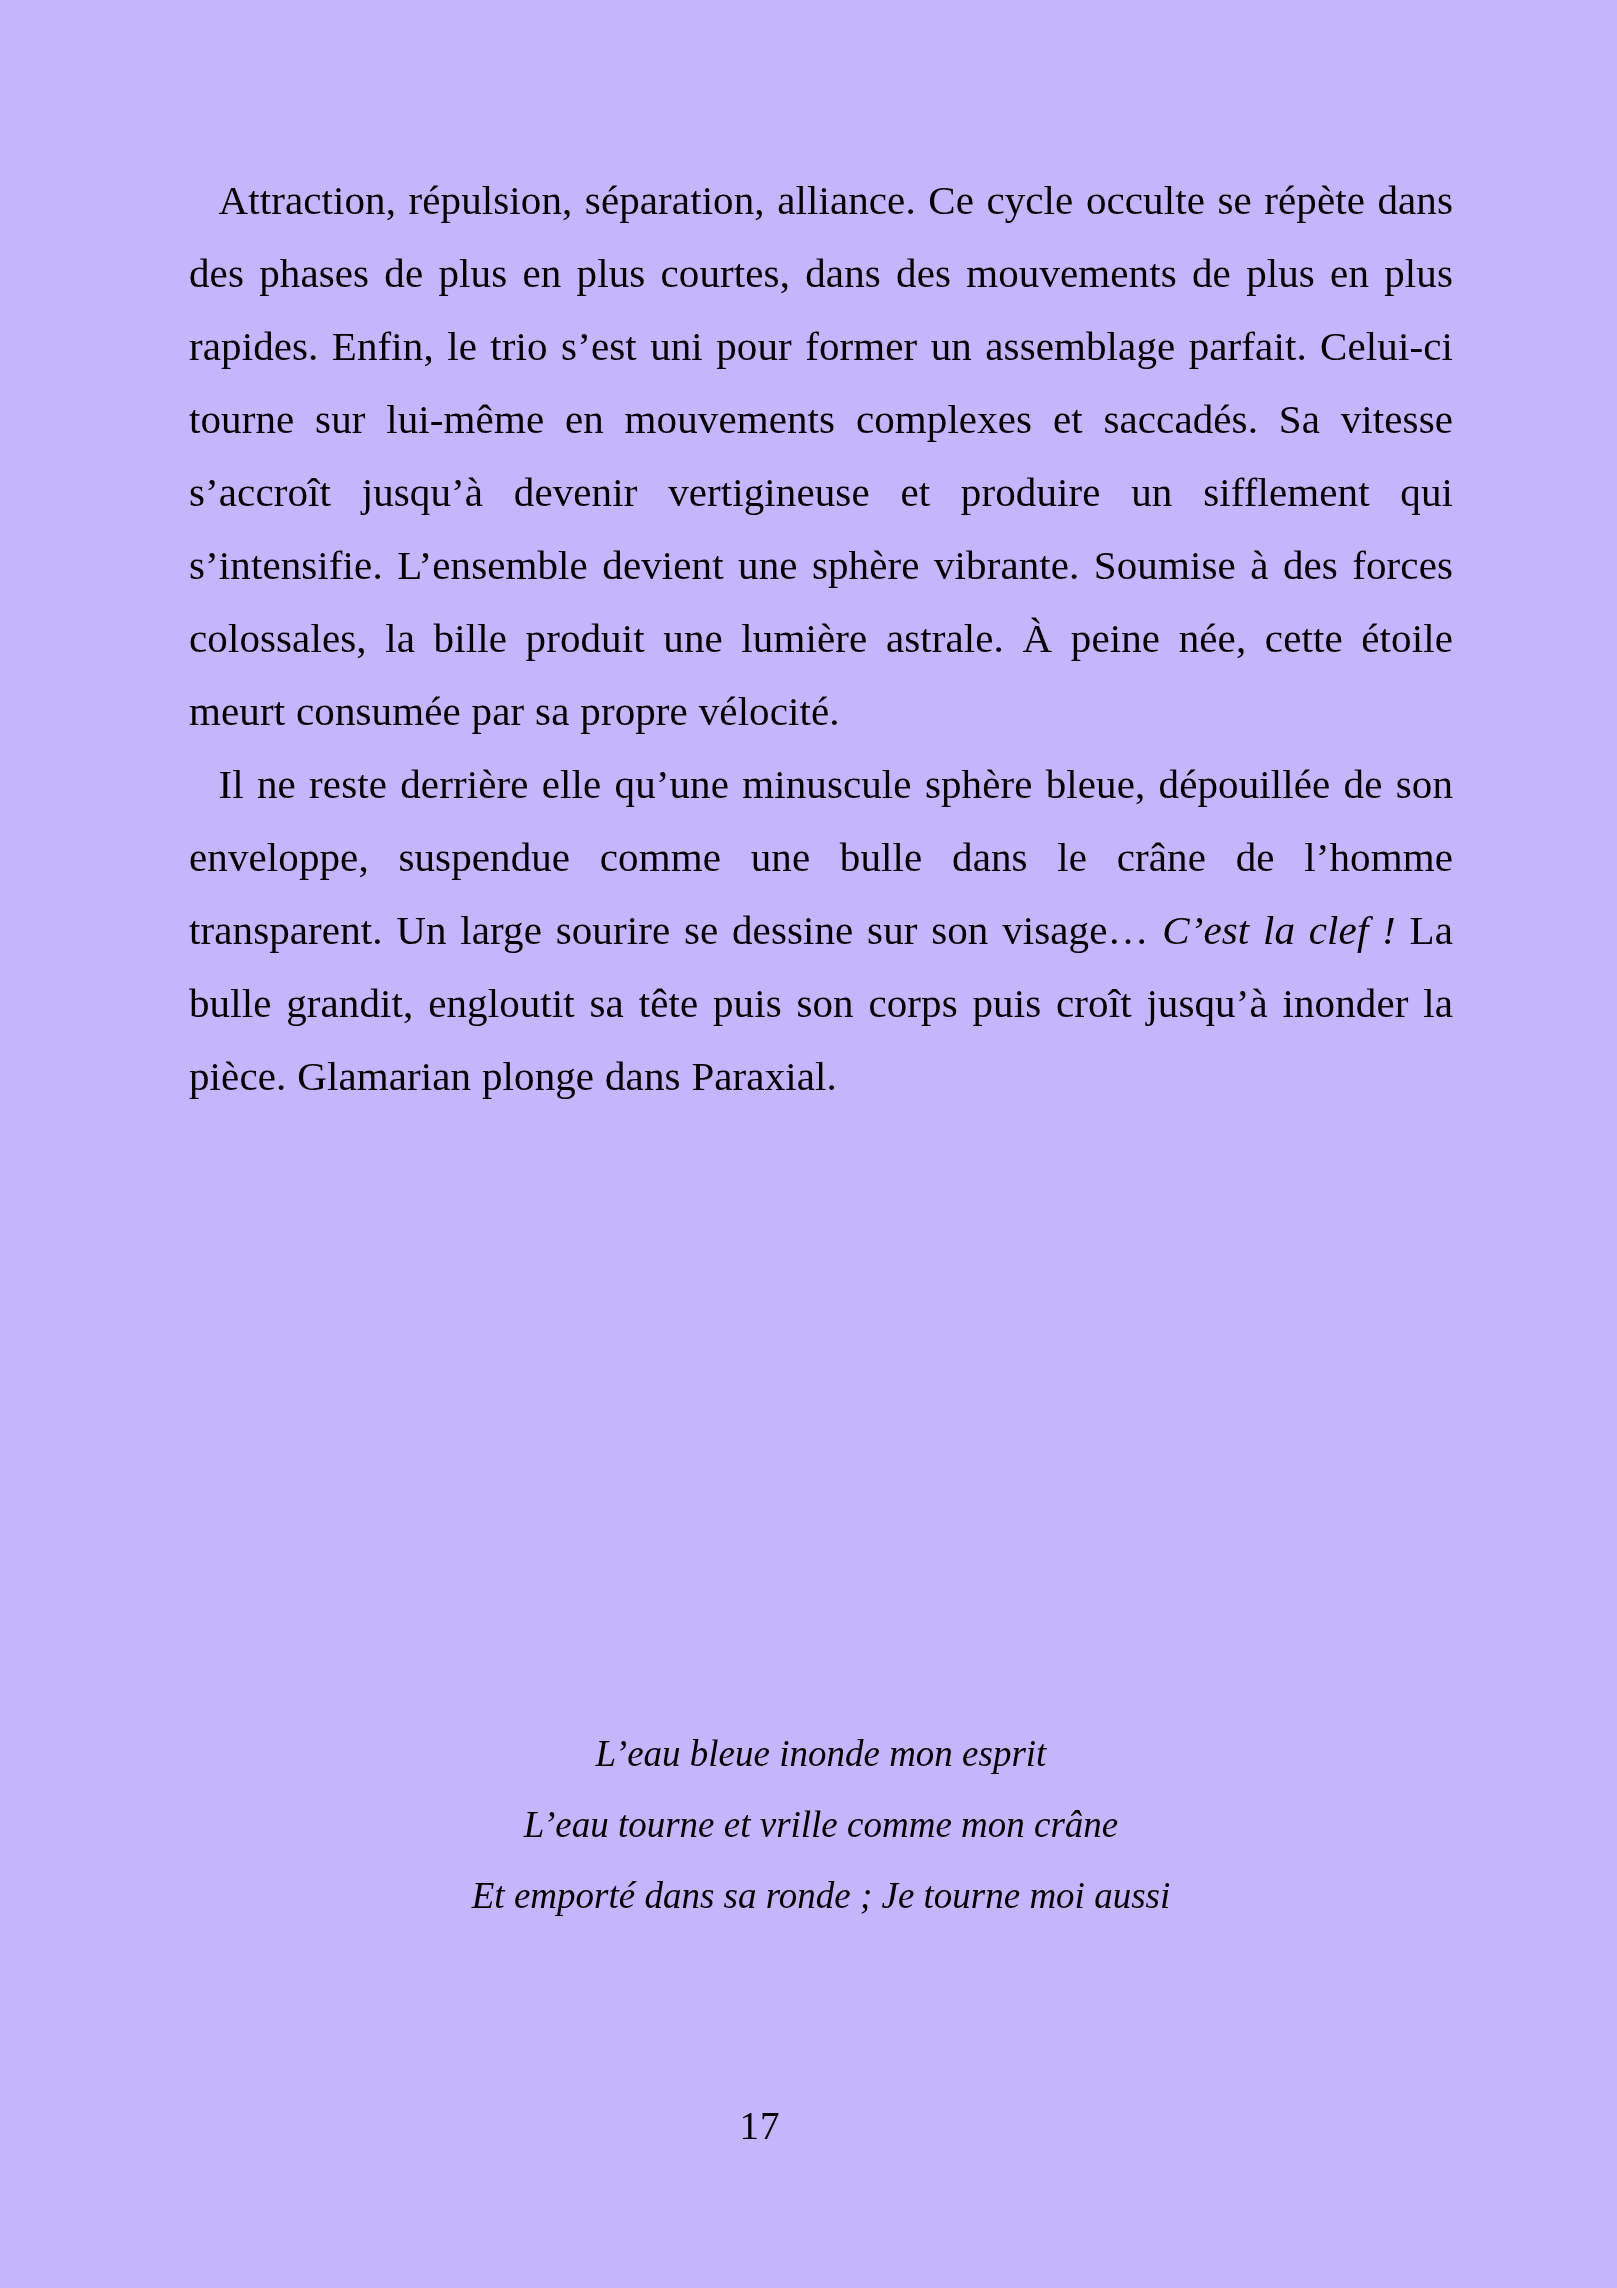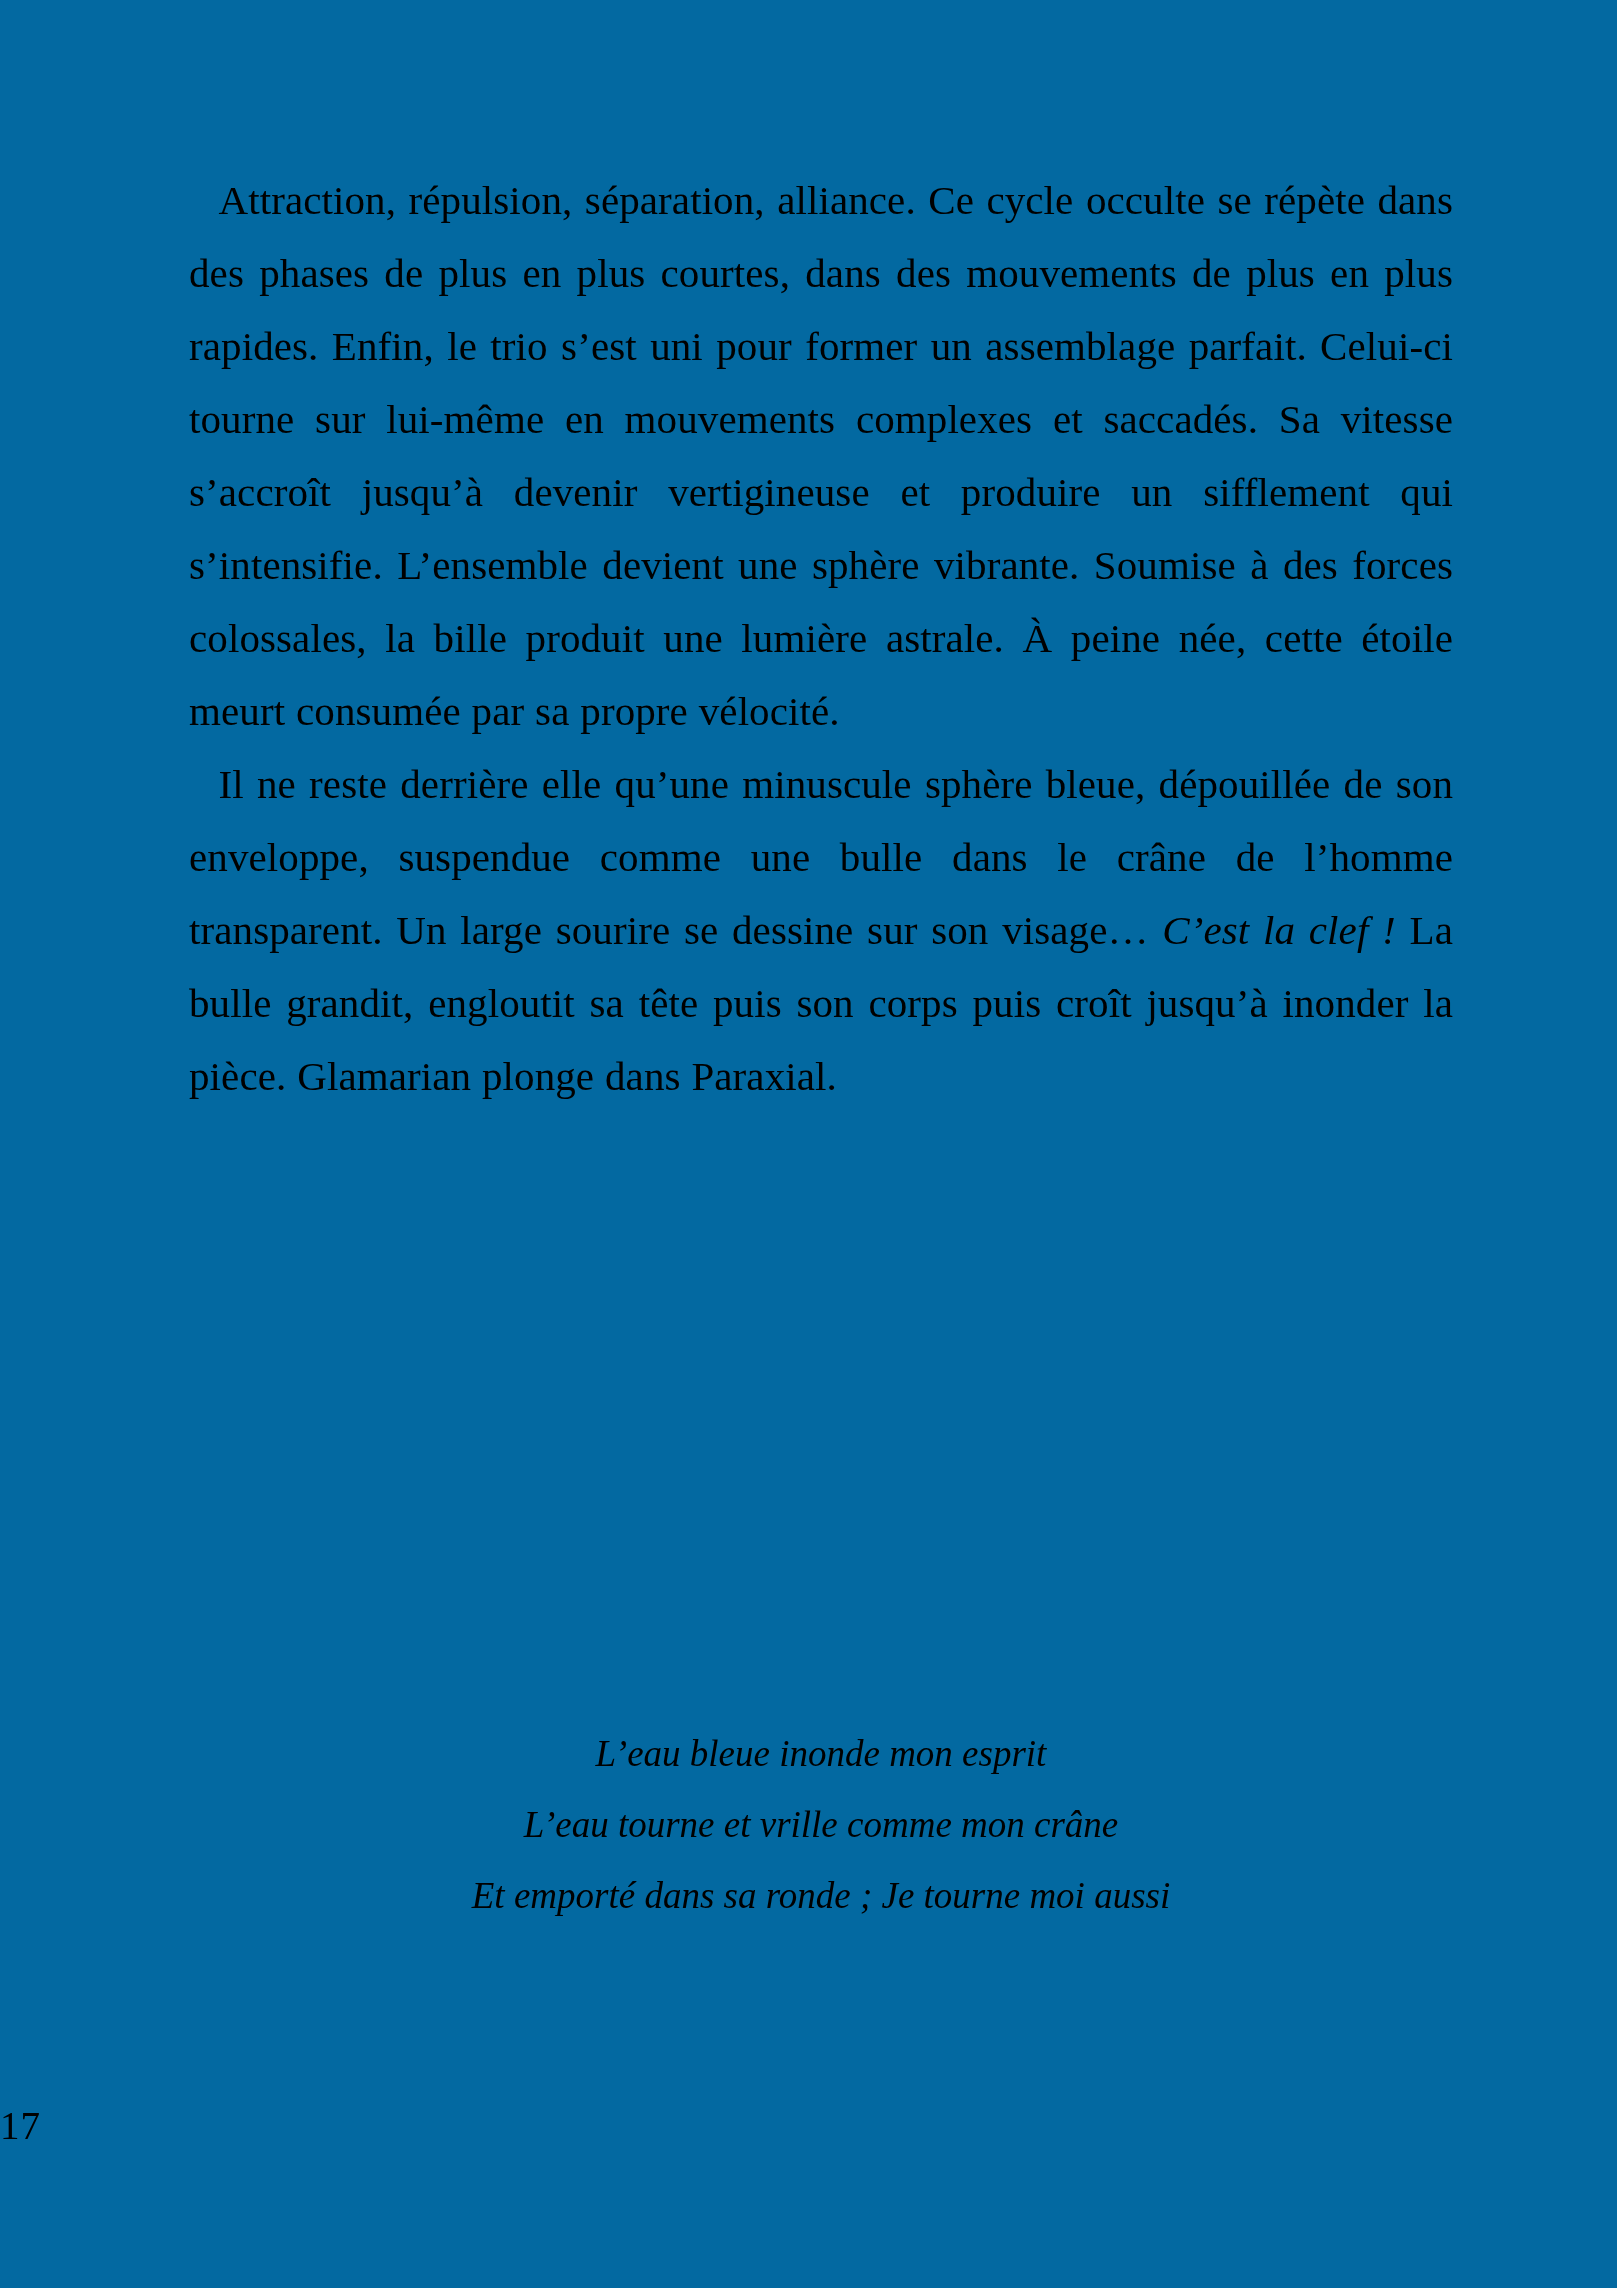--- a/index.html
+++ b/index.html
@@ -16,21 +16,21 @@
     color: #000000;
     -webkit-font-smoothing: antialiased;
   }
 
   .page {
     position: absolute;
     left: 0;
     top: 0;
     width: 1618px;
     height: 2289px;
-    background: #0369a1;
+    background: #c4b5fd;
   }
 
   .textblock {
     position: absolute;
     left: 189px;
     top: 164px;
     width: 1264px;
   }
 
   .para {
@@ -75,21 +75,21 @@
   .poem-line {
     display: block;
     white-space: nowrap;
   }
 
   .folio {
     position: absolute;
     left: 0;
     top: 2106px;
     width: 1520px;
-    text-align: left;
+    text-align: center;
     font-size: 39px;
     line-height: 1;
     letter-spacing: 0.9px;
   }
 </style>
 </head>
 <body>
 
 <div class="page">
 

